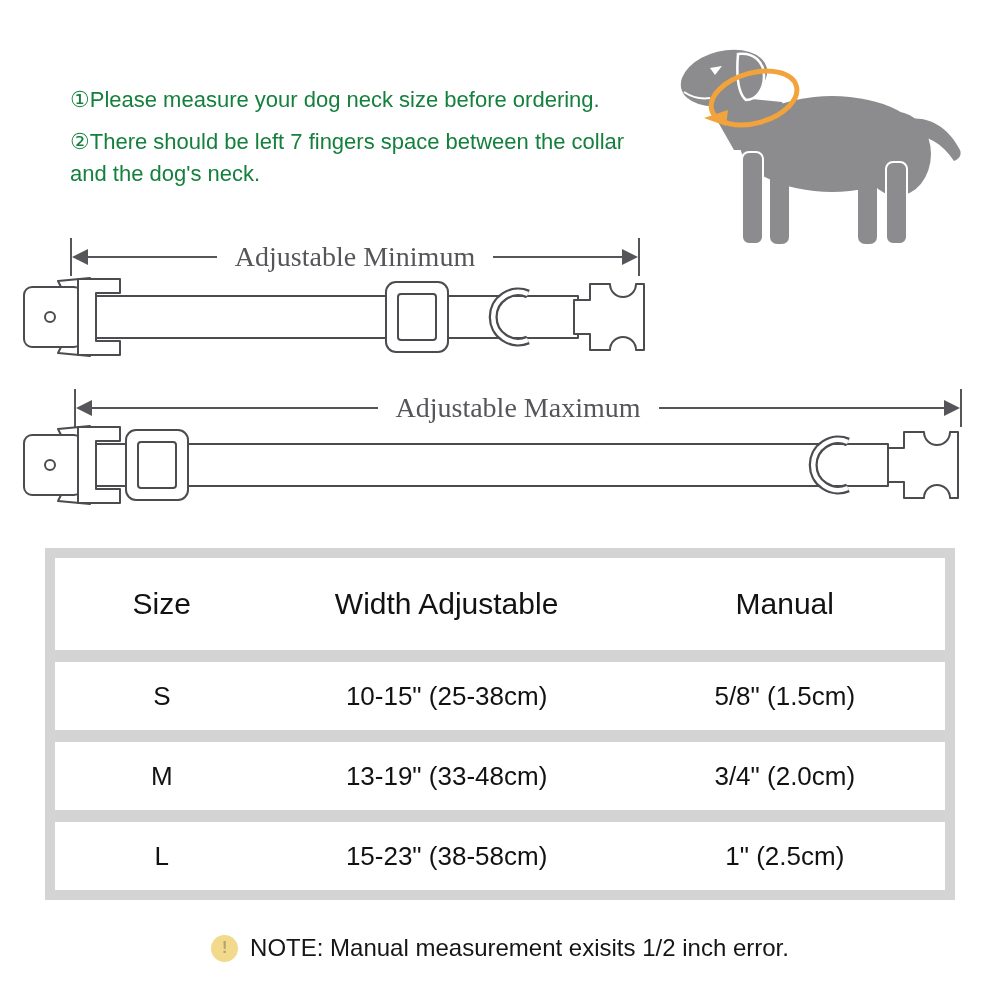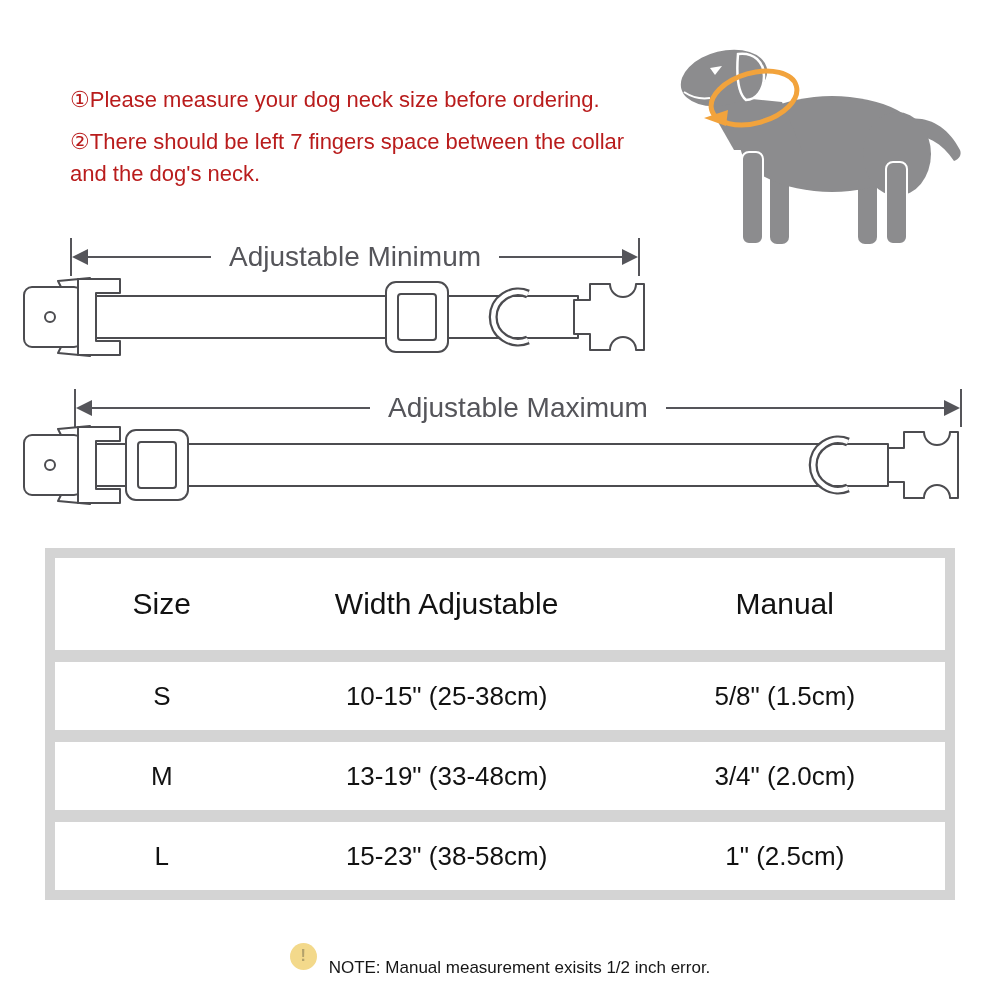--- a/index.html
+++ b/index.html
@@ -5,27 +5,27 @@
   html,body{margin:0;padding:0;}
   body{
     width:1000px;height:1000px;background:#ffffff;
     font-family:"Liberation Sans", sans-serif;
     position:relative;overflow:hidden;color:#3d3d3d;
   }
   .canvas{position:absolute;inset:0;}
 
   
   .instructions{position:absolute;left:70px;top:84px;width:575px;}
-  .instructions p{margin:0 0 10px 0;font-size:22px;line-height:1.45;color:#b91c1c;}
+  .instructions p{margin:0 0 10px 0;font-size:22px;line-height:1.45;color:#15803d;}
 
   
   .dog{position:absolute;left:652px;top:12px;width:330px;height:240px;margin:0;}
 
   
-  .dim{position:absolute;display:flex;align-items:center;color:#55555a;}
+  .dim{position:absolute;display:flex;align-items:center;color:#55555a;font-family:Liberation Serif, serif;}
   .dim-min{left:70px;top:234px;width:570px;height:46px;}
   .dim-max{left:66px;top:385px;width:888px;height:46px;padding-left:8px;}
   .tick{width:2px;height:38px;background:#55555a;flex:0 0 auto;}
   .ah{width:0;height:0;border-top:8px solid transparent;border-bottom:8px solid transparent;flex:0 0 auto;}
   .ah-left{border-right:16px solid #55555a;}
   .ah-right{border-left:16px solid #55555a;}
   .dline{flex:1;height:2px;background:#55555a;}
   .dlabel{margin:0 18px;font-size:28px;white-space:nowrap;color:#55555a;}
 
   
@@ -42,21 +42,21 @@
   .trow{background:#ffffff;display:grid;grid-template-columns:24% 40% 36%;
         align-items:center;text-align:center;color:#121212;}
   .trow-head{height:92px;font-size:30px;}
   .trow-body{height:68px;font-size:26px;}
 
   
   .note{position:absolute;left:0;right:0;top:934px;display:flex;justify-content:center;align-items:center;gap:12px;}
   .note-icon{width:27px;height:27px;border-radius:50%;background:#f3d98b;
     display:flex;align-items:center;justify-content:center;flex:0 0 auto;}
   .note-icon i{font-style:normal;font-size:16px;font-weight:bold;color:#b3a26b;}
-  .note-text{font-size:17px;color:#161616;margin-top:24px;}
+  .note-text{font-size:24px;color:#161616;}
 </style>
 </head>
 <body>
 
 <div class="canvas">
 
   <section class="instructions">
     <p>①Please measure your dog neck size before ordering.</p>
     <p>②There should be left 7 fingers space between the collar and the dog's neck.</p>
   </section>

